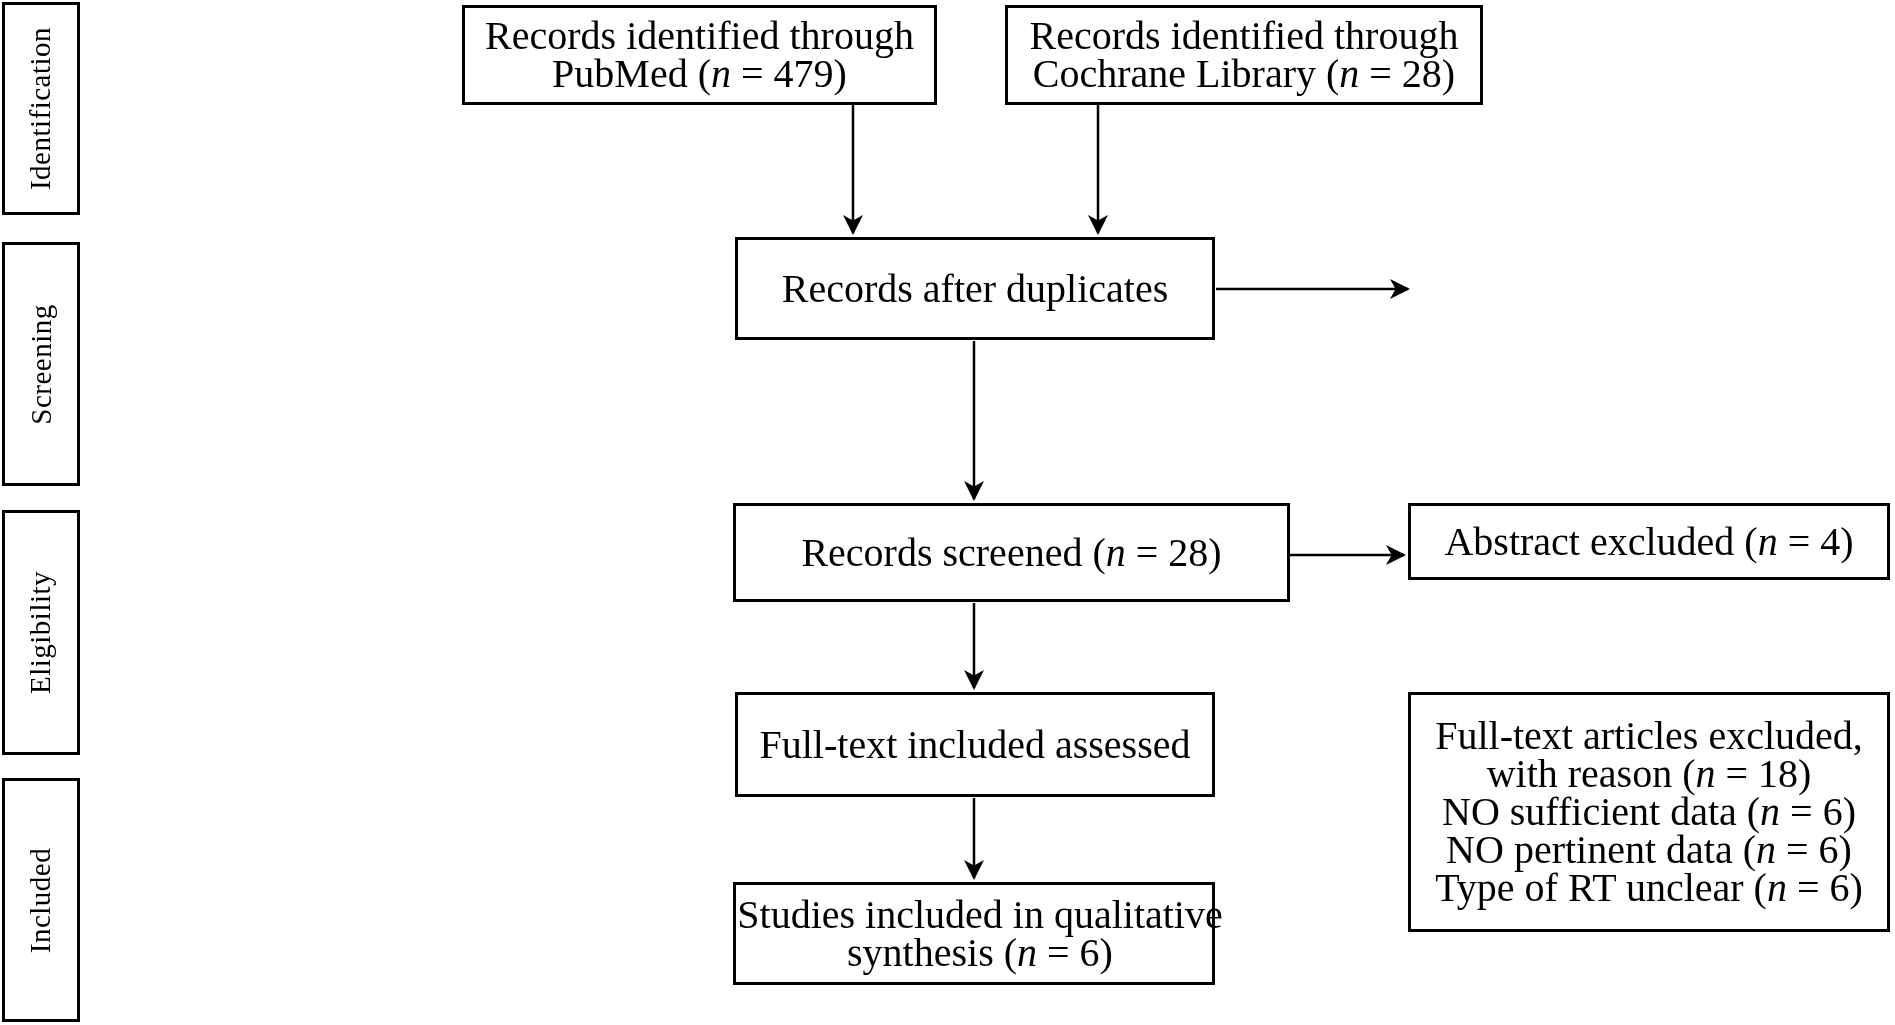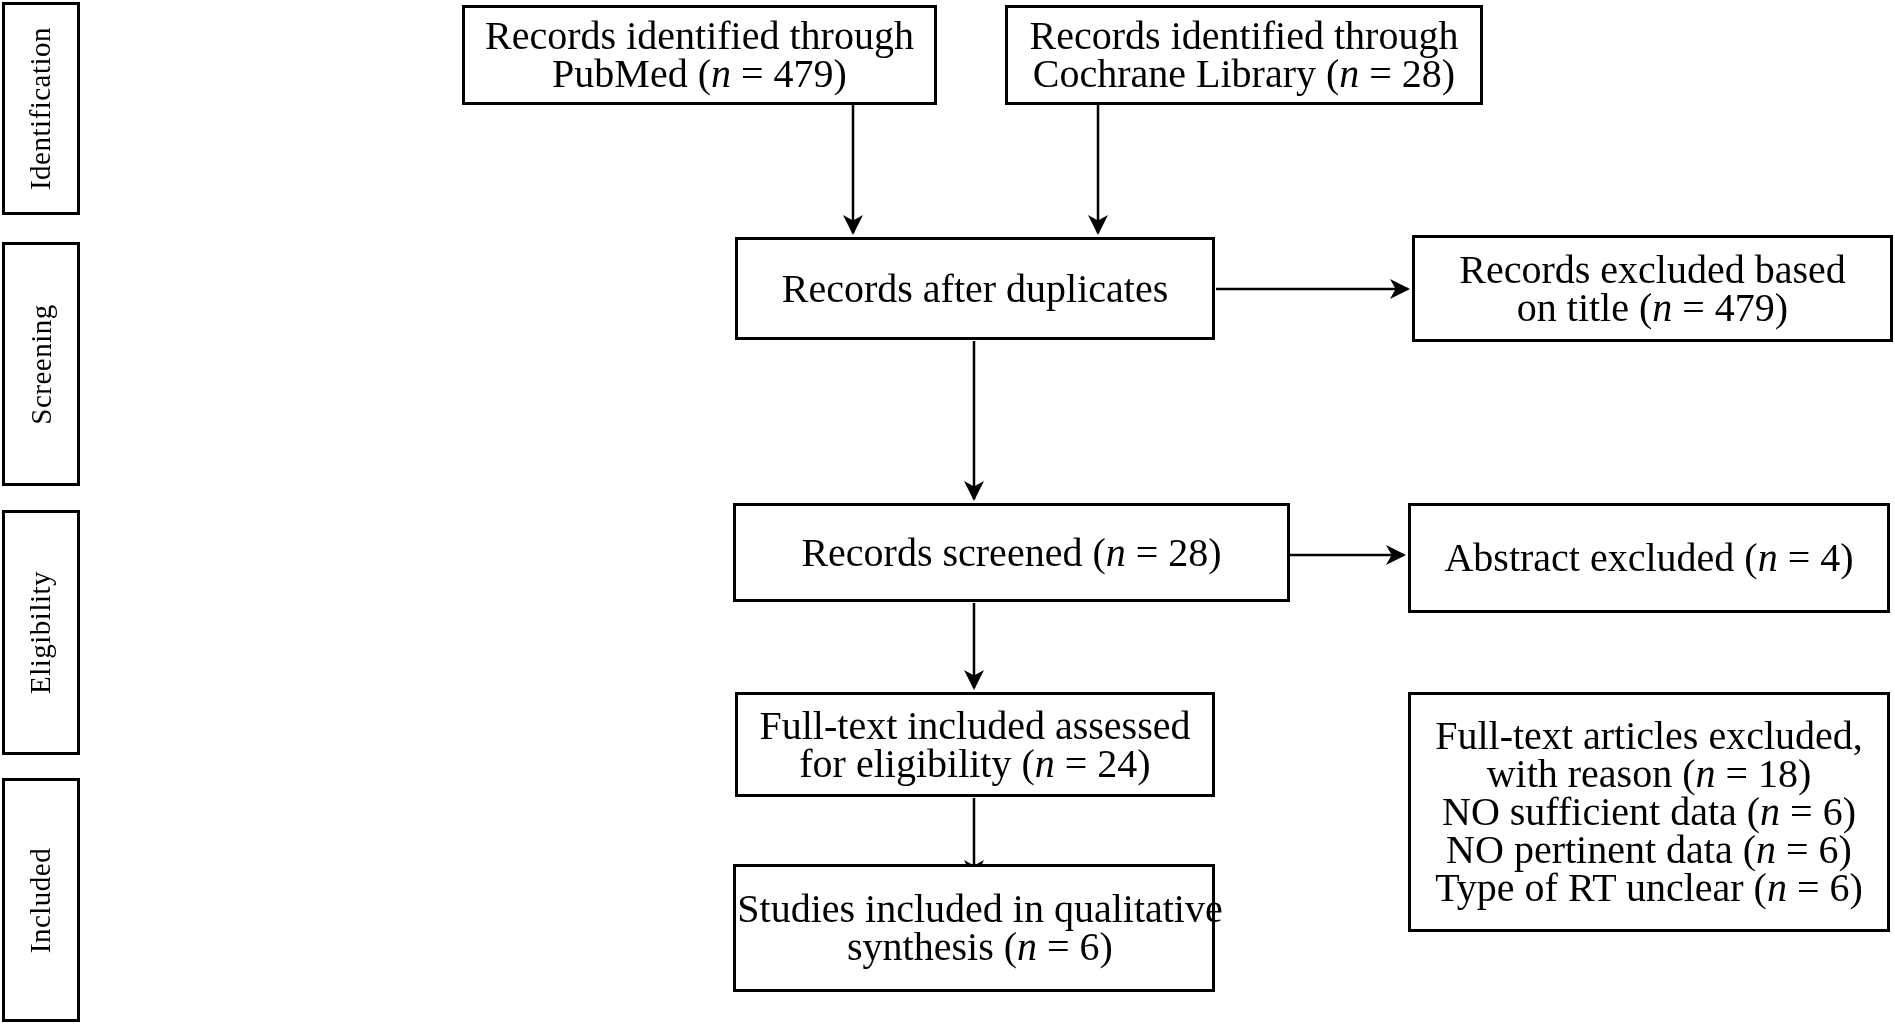--- a/index.html
+++ b/index.html
@@ -54,24 +54,24 @@
   .stage-screening      { left: 2px;  top: 242px; width: 78px; height: 244px; }
   .stage-eligibility    { left: 2px;  top: 510px; width: 78px; height: 245px; }
   .stage-included       { left: 2px;  top: 778px; width: 78px; height: 244px; }
 
   
   .box-pubmed            { left: 462px;  top: 5px;   width: 475px; height: 100px; }
   .box-cochrane          { left: 1005px; top: 5px;   width: 478px; height: 100px; }
   .box-duplicates        { left: 735px;  top: 237px; width: 480px; height: 103px; align-items: center; }
   .box-title-excluded    { left: 1412px; top: 235px; width: 481px; height: 107px; }
   .box-screened          { left: 733px;  top: 503px; width: 557px; height: 99px;  }
-  .box-abstract-excluded { left: 1408px; top: 503px; width: 482px; height: 110px; }
+  .box-abstract-excluded { left: 1408px; top: 503px; width: 482px; height: 77px; }
   .box-fulltext          { left: 735px;  top: 692px; width: 480px; height: 105px; }
   .box-fulltext-excluded { left: 1408px; top: 692px; width: 482px; height: 240px; }
-  .box-included          { left: 733px;  top: 864px; width: 482px; height: 128px; padding-left: 20px; }
+  .box-included          { left: 733px;  top: 882px; width: 482px; height: 103px; padding-left: 20px; }
 </style>
 </head>
 <body>
 
 <div class="canvas">
 
   <svg class="connectors" width="1895" height="1025" viewBox="0 0 1895 1025" xmlns="http://www.w3.org/2000/svg">
     <defs>
       <marker id="ah" viewBox="0 0 10 10" refX="9" refY="5" markerWidth="8" markerHeight="8" orient="auto-start-reverse">
         <path d="M0,0 L10,5 L0,10 L2.8,5 Z" fill="#000000"></path>
@@ -106,36 +106,31 @@
 
   <div class="flow-box box-cochrane">
     <div class="line">Records identified through</div>
     <div class="line">Cochrane Library (<i>n</i> = 28)</div>
   </div>
 
   <div class="flow-box box-duplicates">
     <div class="line">Records after duplicates</div>
   </div>
 
-  <div class="flow-box box-title-excluded">
-    <div class="line">Records excluded based</div>
-    <div class="line">on title (<i>n</i> = 479)</div>
-  </div>
 
   <div class="flow-box box-screened">
     <div class="line">Records screened (<i>n</i> = 28)</div>
   </div>
 
   <div class="flow-box box-abstract-excluded">
     <div class="line">Abstract excluded (<i>n</i> = 4)</div>
   </div>
 
   <div class="flow-box box-fulltext">
     <div class="line">Full-text included assessed</div>
-    <div class="line">for eligibility (<i>n</i> = 24)</div>
   </div>
 
   <div class="flow-box box-fulltext-excluded">
     <div class="line">Full-text articles excluded,</div>
     <div class="line">with reason (<i>n</i> = 18)</div>
     <div class="line">NO sufficient data (<i>n</i> = 6)</div>
     <div class="line">NO pertinent data (<i>n</i> = 6)</div>
     <div class="line">Type of RT unclear (<i>n</i> = 6)</div>
   </div>
 

